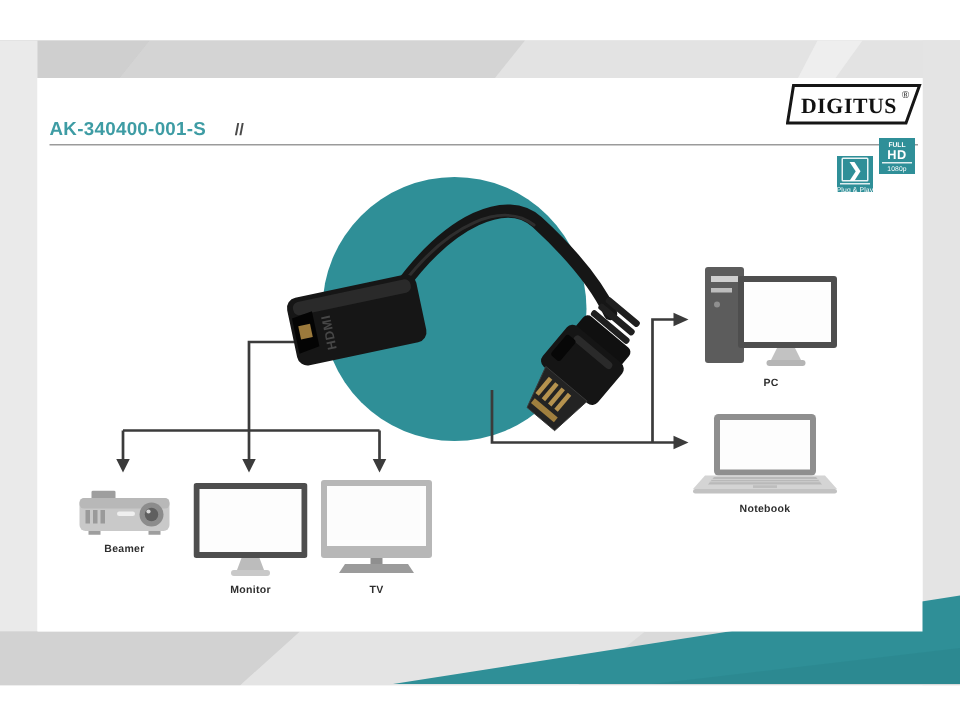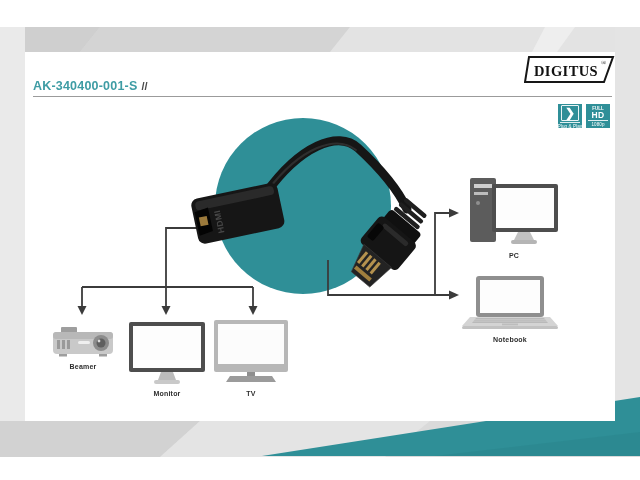--- a/index.html
+++ b/index.html
@@ -5,34 +5,34 @@
   :root{
     --teal:#2F8F97; --badge-teal:#2F8F98; --code-teal:#3E9CA4; --line:#3B3B3B; --text-dark:#3A3A3A;
   }
   html,body{margin:0;padding:0;}
   body{
     width:640px;height:480px;position:relative;overflow:hidden;background:#fff;
     font-family:"Liberation Sans", sans-serif;color:var(--text-dark);
   }
   .abs{position:absolute;}
   
-  .header-row{left:33px;top:79px;display:flex;align-items:baseline;gap:4px;white-space:nowrap;}
+  .header-row{left:33px;top:79px;display:flex;align-items:baseline;gap:19px;white-space:nowrap;}
   .product-code{color:var(--code-teal);font-weight:bold;font-size:12.5px;letter-spacing:.2px;}
   .title-sep{font-size:11px;color:#4a4a4a;font-weight:bold;}
   .page-title{font-size:11px;color:#3c3c3c;}
   .header-rule{left:33px;top:96px;width:579px;height:1px;background:#9b9b9b;}
   
   .badge{width:24px;height:24px;background:var(--badge-teal);color:#fff;display:flex;flex-direction:column;
          align-items:center;justify-content:flex-start;box-sizing:border-box;}
   .badge .sep{width:86%;border-top:1px solid rgba(255,255,255,.85);margin:0.5px 0 0 0;}
   .badge-pnp{left:558px;top:104px;}
   .badge-pnp .glyph{font-size:12px;font-weight:bold;line-height:14px;height:14px;margin-top:1px;
          border:1px solid rgba(255,255,255,.9);padding:0 3px;border-radius:1px;}
   .badge-tiny{font-size:4.5px;line-height:7px;letter-spacing:.1px;white-space:nowrap;}
-  .badge-fhd{left:586px;top:104px;}
+  .badge-fhd{left:586px;top:92px;}
   .badge-fhd .t1{font-size:4.5px;line-height:5px;margin-top:2px;font-weight:bold;}
   .badge-fhd .t2{font-size:8.5px;line-height:8px;font-weight:bold;letter-spacing:.3px;}
   
   .device{position:absolute;display:flex;flex-direction:column;align-items:center;}
   .device-label{font-size:7px;font-weight:bold;color:#2e2e2e;margin-top:4px;letter-spacing:.2px;}
   .dev-beamer{left:46px;top:327px;width:74px;}
   .dev-monitor{left:127px;top:322px;width:80px;}
   .dev-tv{left:211px;top:320px;width:80px;}
   .dev-pc{left:464px;top:176px;width:100px;}
   .dev-notebook{left:460px;top:276px;width:100px;}

